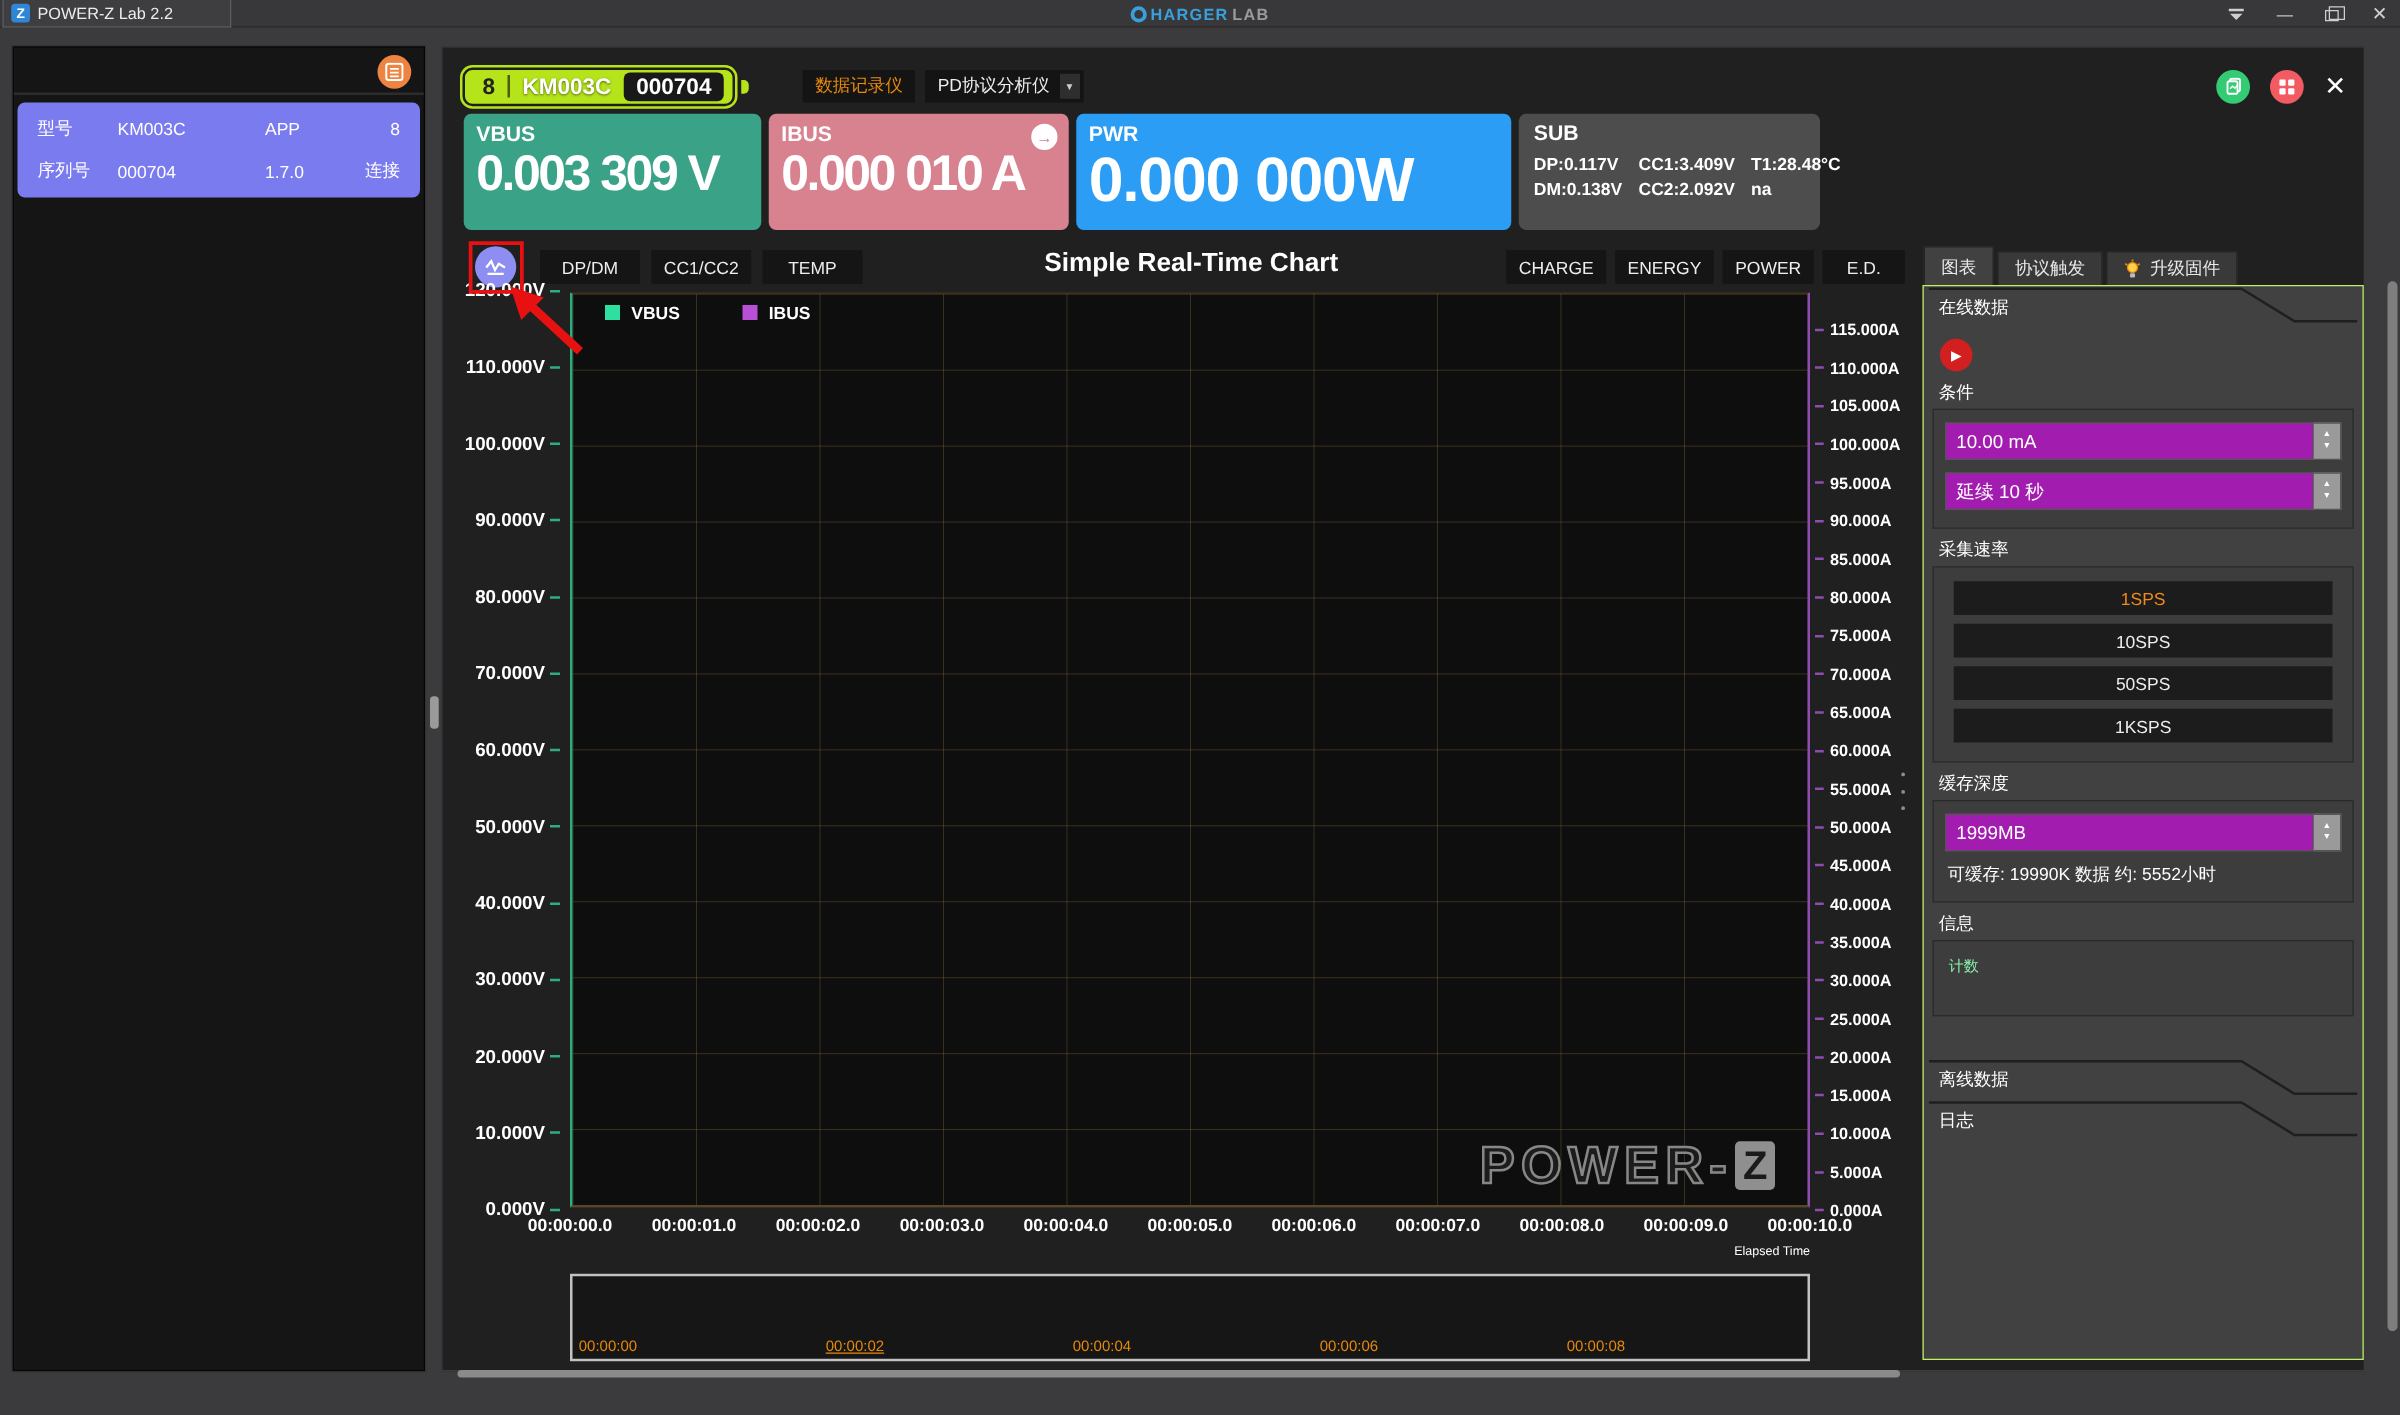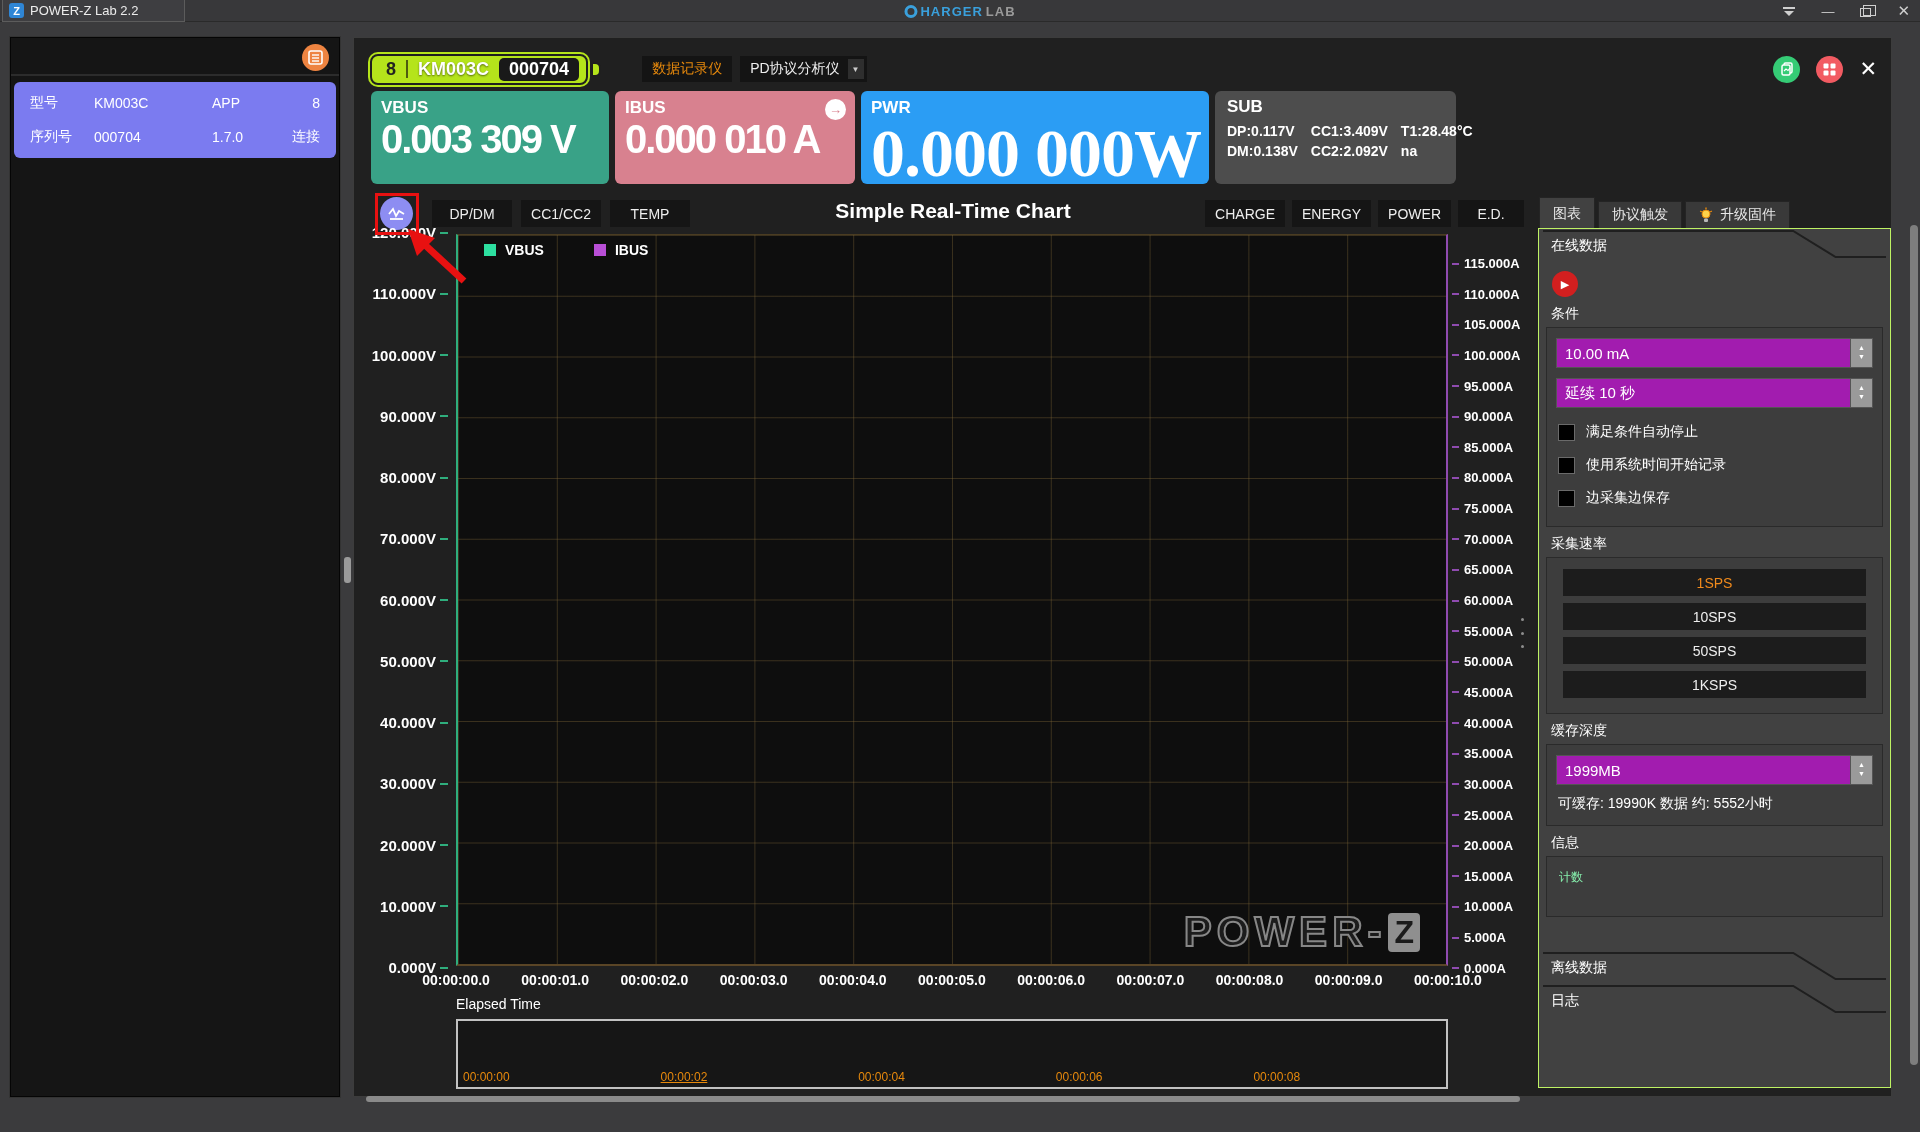--- a/index.html
+++ b/index.html
@@ -54,21 +54,21 @@
   .close-x { color:#fff; font-size:21px; margin-left:16px; font-weight:400; }
 
   
   .cards-row { position:absolute; left:17px; top:53px; height:93px; display:flex; gap:6px; }
   .card { border-radius:6px; padding:7px 10px; color:#fff; position:relative; }
   .card .clabel { font-size:17px; font-weight:bold; }
   .card .cvalue { font-size:40px; font-weight:bold; line-height:1.05; letter-spacing:-2px; white-space:nowrap; }
   .card.vbus { width:238px; background:#39a287; }
   .card.ibus { width:240px; background:#d8818f; }
   .card.pwr  { width:348px; background:#2b9df4; }
-  .card.pwr .cvalue { font-size:68px; letter-spacing:-1px;font-family:Liberation Serif, serif; }
+  .card.pwr .cvalue { font-size:50px; letter-spacing:-1px; }
   .card.sub  { width:241px; background:#4d4d4d; padding:6px 12px; }
   .cycle-icon { position:absolute; right:9px; top:8px; width:21px; height:21px; border-radius:50%; background:#fff; color:#d8818f;
                 display:grid; place-items:center; font-weight:bold; font-size:13px; }
   .sub-grid { display:grid; grid-template-columns:auto auto auto; column-gap:13px; row-gap:4px;
               font-size:14px; font-weight:bold; margin-top:6px; }
 
   
   .chart-section { position:absolute; left:0; top:159px; width:1178px; height:901px; }
   .toolbar { position:relative; height:37px; margin-left:20px; }
   .chart-icon-btn { position:absolute; left:6px; top:0; width:33px; height:33px; border-radius:50%; background:#8d8df2; display:grid; place-items:center; }
@@ -96,21 +96,21 @@
   .yticks-left { position:absolute; left:-102px; width:94px; top:-10px; height:752px; display:flex; flex-direction:column;
                  justify-content:space-between; align-items:flex-end; }
   .ytick-l { color:#fff; font-size:15px; font-weight:bold; display:flex; align-items:center; gap:4px; }
   .ytick-l::after { content:''; width:8px; height:2px; background:#2fae7d; }
   .yticks-right { position:absolute; right:-90px; width:86px; top:22px; height:720px; display:flex; flex-direction:column;
                   justify-content:space-between; align-items:flex-start; }
   .ytick-r { color:#fff; font-size:13px; font-weight:bold; display:flex; align-items:center; gap:5px; }
   .ytick-r::before { content:''; width:7px; height:2px; background:#8f4bb0; }
   .xticks { position:absolute; left:57px; top:775px; width:1082px; display:flex; justify-content:space-between; }
   .xtick { width:90px; text-align:center; color:#fff; font-size:14px; font-weight:bold; }
-  .elapsed { position:absolute; left:102px; top:799px; width:992px; text-align:left; color:#fff; font-size:14px; }
+  .elapsed { position:absolute; left:102px; top:799px; width:992px; text-align:right; color:#fff; font-size:10px; }
   .timeline { position:absolute; left:102px; top:822px; width:992px; height:70px; border:2px solid #c2c2c2; background:#161616; }
   .tl-label { position:absolute; bottom:3px; margin-left:5px; color:#e7890c; font-size:12px; }
   .hscroll { position:absolute; left:12px; top:899px; width:1154px; height:6px; background:#8a8a8a; border-radius:3px; }
 
   
   .right-panel { position:absolute; left:1184px; top:159px; width:353px; height:897px; }
   .rp-tabs { display:flex; height:31px; align-items:flex-end; gap:3px; padding-left:1px; }
   .rp-tab { background:#393939; border:1px solid #242424; border-bottom:none; color:#e8e8e8; font-size:14px;
             padding:5px 13px; display:flex; gap:7px; align-items:center; height:27px; }
   .rp-tab.active { background:#414141; height:31px;align-items:flex-end; }
@@ -409,37 +409,20 @@
             <span>▼</span>
           </div>
         </div>
         <div class="spin">
           <input class="spin-input" value="延续 10 秒" style="">
           <div class="spin-btns">
             <span>▲</span>
             <span>▼</span>
           </div>
         </div>
-        <div>
-
-            <div class="cb-row" data-index="0">
-              <span class="cb"></span>
-              <span class="cb-label">满足条件自动停止</span>
-            </div>
-
-            <div class="cb-row" data-index="1">
-              <span class="cb"></span>
-              <span class="cb-label">使用系统时间开始记录</span>
-            </div>
-
-            <div class="cb-row" data-index="2">
-              <span class="cb"></span>
-              <span class="cb-label">边采集边保存</span>
-            </div>
-          </div>
       </div>
 
       <div class="rp-label">采集速率</div>
       <div class="group" style="padding:4px 2px 8px;">
 
       <div class="rate-btn" data-index="0">1SPS</div>
           <div class="rate-btn" data-index="1">10SPS</div>
           <div class="rate-btn" data-index="2">50SPS</div>
           <div class="rate-btn" data-index="3">1KSPS</div>
         </div>

